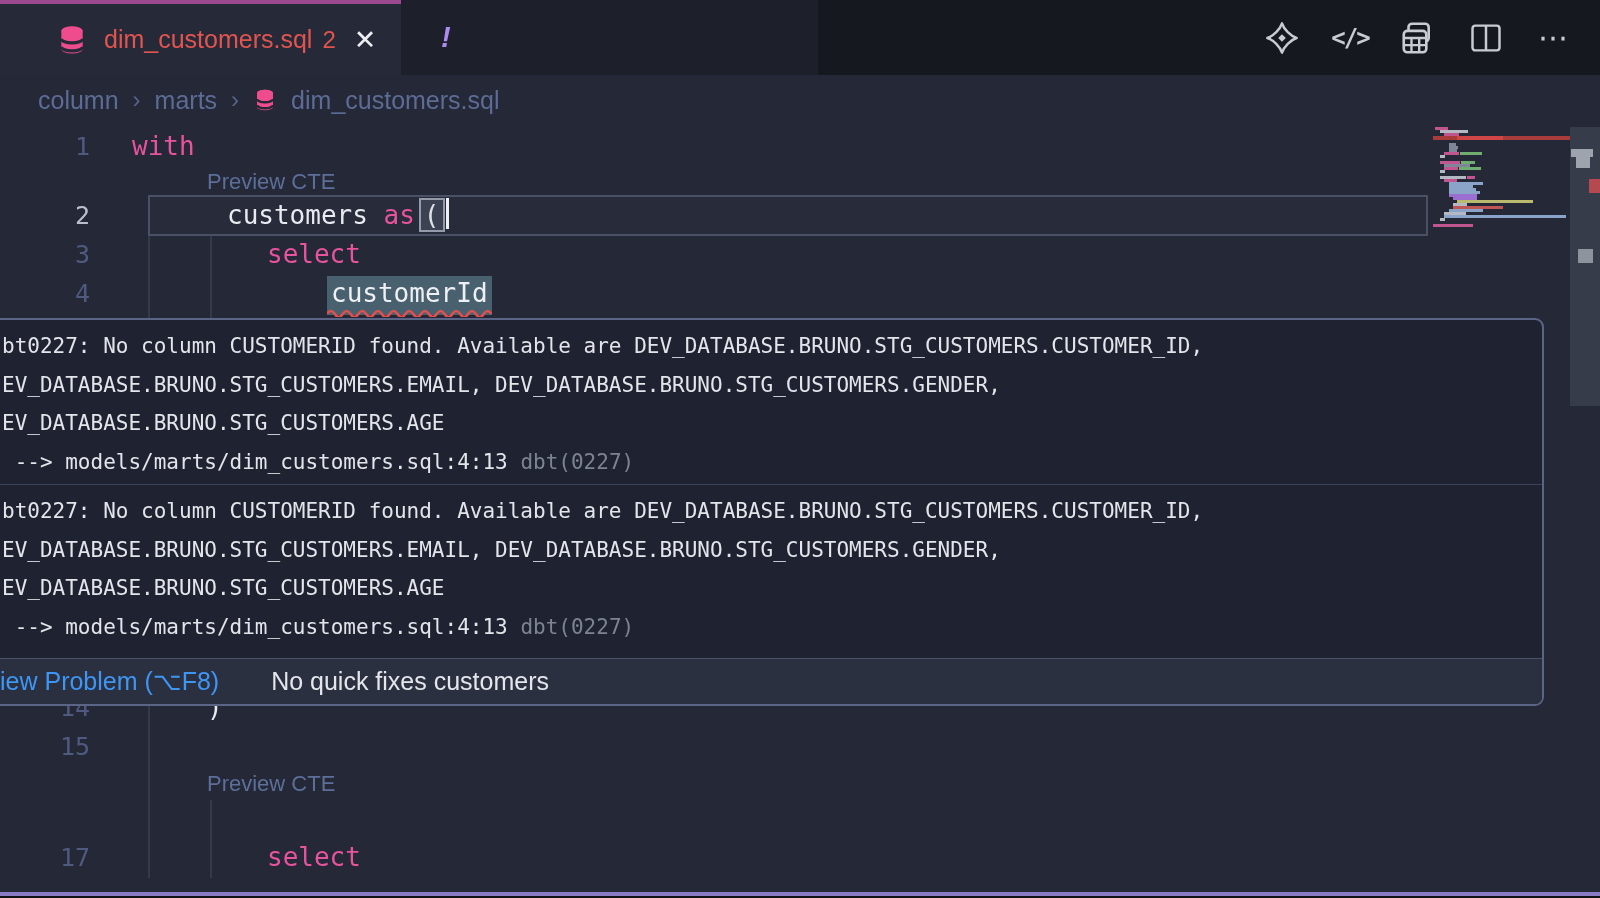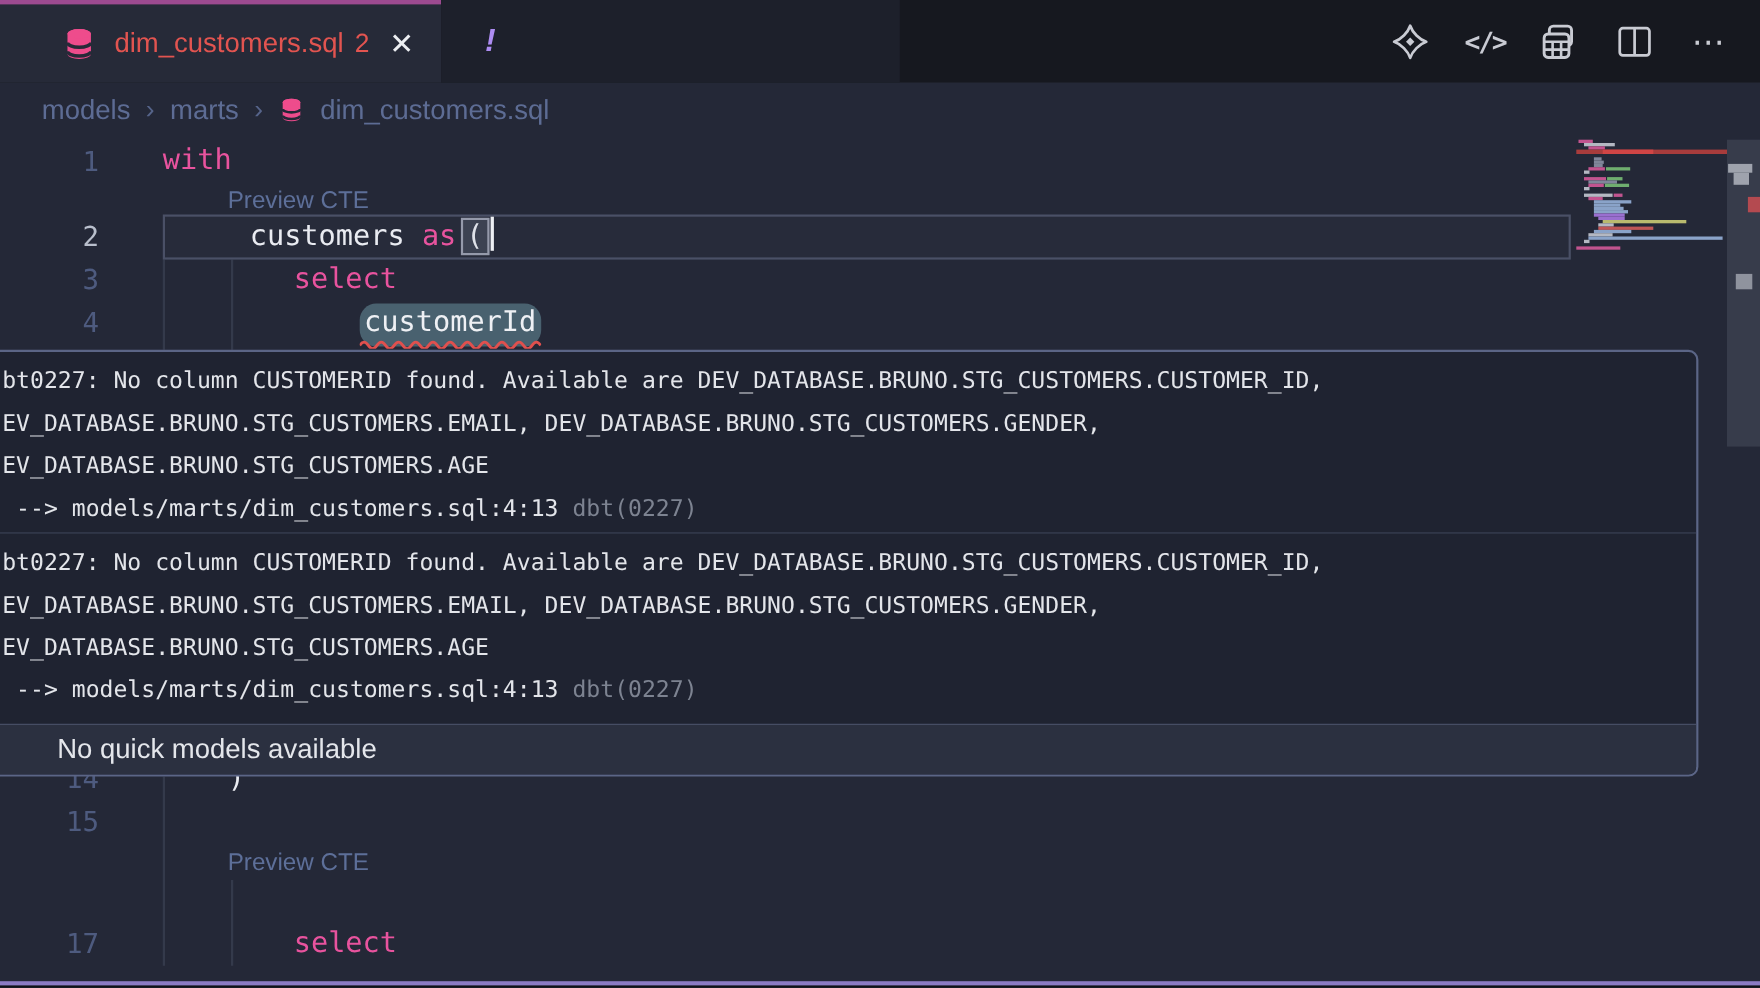--- a/index.html
+++ b/index.html
@@ -34,21 +34,21 @@
   .ln.cur{color:#b9bfcc;}
   .codeseg{position:absolute;top:0;font-family:"DejaVu Sans Mono",monospace;font-size:26px;line-height:39px;white-space:pre;}
   .kw{color:#e8539e;}
   .tx{color:#e9ebf1;}
   .lens{position:absolute;font-size:22px;color:#5d6f99;line-height:30px;text-align:center;}
   .curline{position:absolute;left:148px;top:195px;width:1280px;height:41px;
     border:2px solid #4a5066;box-sizing:border-box;background:rgba(255,255,255,0.015);}
   .brbox{display:inline-block;border:2px solid #959aab;background:#3c4252;height:34px;line-height:30px;
     padding:0 3px;margin-left:4px;box-sizing:border-box;color:#dfe2e9;}
   .cursor{display:inline-block;width:3px;height:31px;background:#eef0f4;vertical-align:-5px;margin-left:1px;}
-  .wordhl{position:relative;background:#49616f;color:#eef0f4;padding:2px 4px 7px 4px;border-radius:15px;}
+  .wordhl{position:relative;background:#49616f;color:#eef0f4;padding:2px 4px 7px 4px;}
   .squiggle{position:absolute;left:0;bottom:-2px;width:100%;height:9px;}
   .guide{position:absolute;width:2px;background:#343a4b;}
 
   
   .popup{position:absolute;left:-14px;top:318px;width:1558px;height:388px;background:#1f2331;
     border:2px solid #5b6586;border-radius:9px;box-sizing:border-box;z-index:5;overflow:hidden;}
   .pblock{padding:7px 0 3px 14px;}
   .pline{font-family:"DejaVu Sans Mono",monospace;font-size:21px;line-height:38.5px;color:#e3e5ea;white-space:pre;}
   .psrc{color:#7d8391;}
   .pdivider{height:1px;background:#3d4459;}
@@ -108,21 +108,21 @@
         <svg width="36" height="36" viewBox="0 0 32 32">
           <rect x="4" y="5" width="24" height="22" rx="2.5" fill="none" stroke="#c9cbd3" stroke-width="2.2"></rect>
           <path d="M16 5v22" stroke="#c9cbd3" stroke-width="2.2"></path>
         </svg>
       </span>
       <span class="tbtn icon-more-glyph">⋯</span>
     </div>
   </div>
 
   <div class="breadcrumb">
-    <span>models</span>
+    <span>column</span>
     <span class="crumb-sep">›</span>
     <span>marts</span>
     <span class="crumb-sep">›</span>
     <span>
       <svg width="24" height="24" viewBox="0 0 24 24">
         <path d="M4 5a8 3.2 0 0 1 16 0 v14 a8 3.2 0 0 1 -16 0 z" fill="#ee4c8c"></path>
         <ellipse cx="12" cy="5" rx="8" ry="3.2" fill="#ee4c8c"></ellipse>
         <path d="M4 11a8 3.2 0 0 0 16 0" fill="none" stroke="#242837" stroke-width="2.4"></path>
         <path d="M4 17a8 3.2 0 0 0 16 0" fill="none" stroke="#242837" stroke-width="2.4"></path>
       </svg>
@@ -132,21 +132,21 @@
 
   <div class="guide" style="left:148px;top:236px;height:82px;"></div>
   <div class="guide" style="left:210px;top:236px;height:82px;"></div>
   <div class="guide" style="left:148px;top:706px;height:172px;"></div>
   <div class="guide" style="left:210px;top:800px;height:78px;"></div>
 
   <div class="curline"></div>
 
   <div class="row" style="top:127px;">
     <span class="ln">1</span>
-    <span class="codeseg kw" style="left:148px;">with</span>
+    <span class="codeseg kw" style="left:132px;">with</span>
   </div>
 
   <div class="lens" style="left:207px;top:167px;">Preview CTE</div>
 
   <div class="row" style="top:196px;">
     <span class="ln cur">2</span>
     <span class="codeseg" style="left:207px;margin-left:20px;"><span class="tx">customers </span><span class="kw">as</span><span class="brbox">(</span><span class="cursor"></span></span>
   </div>
 
   <div class="row" style="top:235px;">
@@ -228,19 +228,20 @@
       <div class="pline"><span> --&gt; models/marts/dim_customers.sql:4:13 </span><span class="psrc">dbt(0227)</span></div>
     </div>
     <div class="pdivider"></div>
     <div class="pblock">
       <div class="pline">bt0227: No column CUSTOMERID found. Available are DEV_DATABASE.BRUNO.STG_CUSTOMERS.CUSTOMER_ID,</div>
       <div class="pline">EV_DATABASE.BRUNO.STG_CUSTOMERS.EMAIL, DEV_DATABASE.BRUNO.STG_CUSTOMERS.GENDER,</div>
       <div class="pline">EV_DATABASE.BRUNO.STG_CUSTOMERS.AGE</div>
       <div class="pline"><span> --&gt; models/marts/dim_customers.sql:4:13 </span><span class="psrc">dbt(0227)</span></div>
     </div>
     <div class="pstatus">
-      <span class="pmsg">No quick models available</span>
+      <span class="plink">iew Problem (⌥F8)</span>
+      <span class="pmsg">No quick fixes customers</span>
     </div>
   </div>
 
   <div class="bottomline"></div>
   <div class="bottomdark"></div>
 </div>
 
 </body></html>

